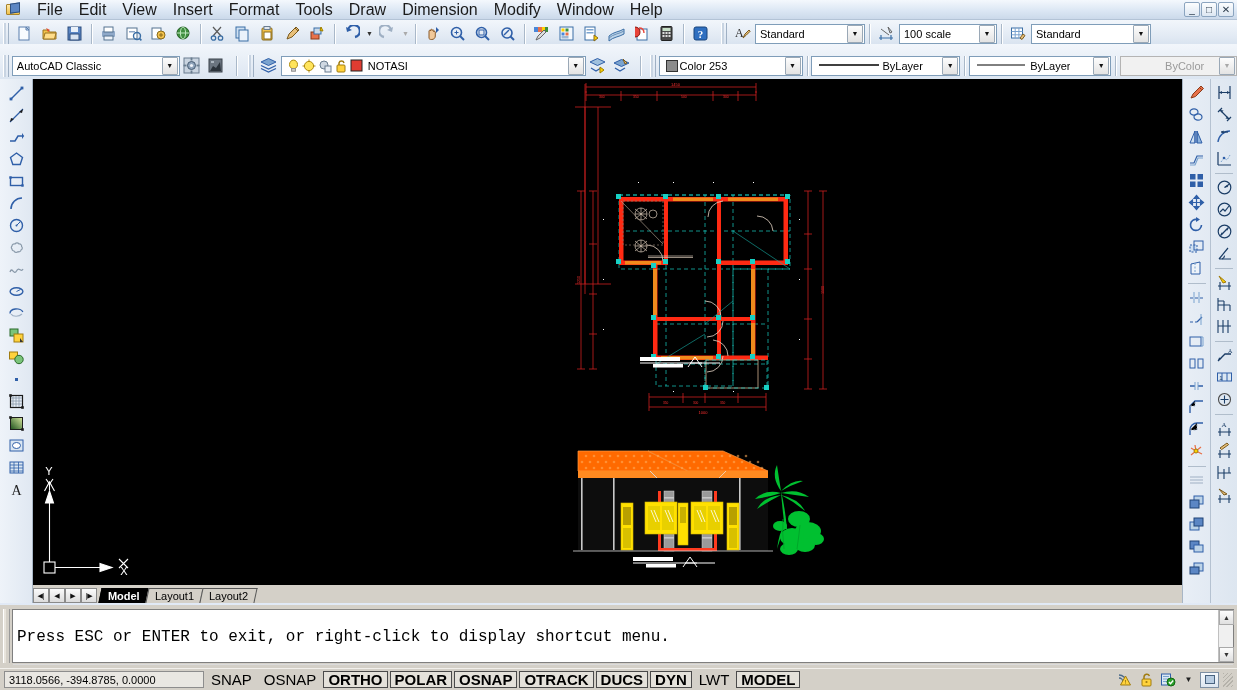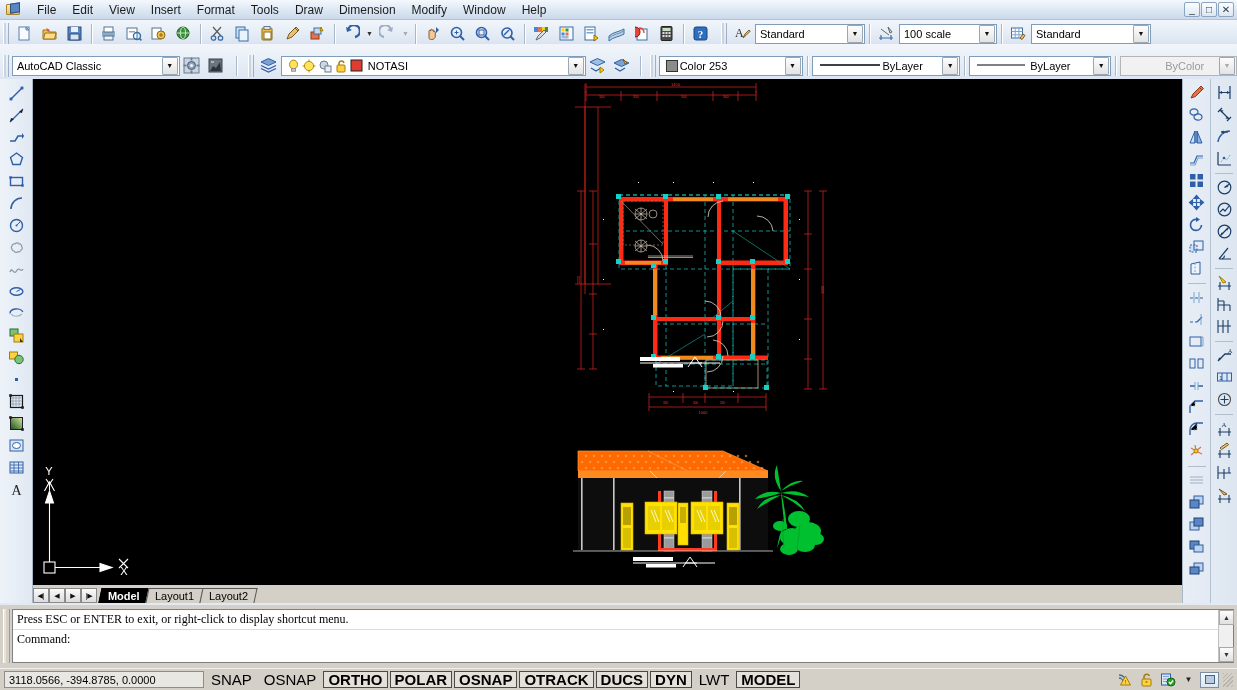--- a/index.html
+++ b/index.html
@@ -32,41 +32,41 @@
     background: linear-gradient(#ffe9a8, #f0c24a);
     border: 1px solid #a8832c; border-radius: 1px;
   }
   .foldericon:after {
     content: ""; position: absolute; left: 3px; top: -2px;
     width: 8px; height: 8px; background: #5b86c4;
     border: 1px solid #2d4f7f; transform: skewY(-8deg);
   }
   .menubar { display: flex; align-items: center; margin-left: 6px; }
   .menuitem {
-    padding: 2px 8px; font-size: 12px; color: #1b1b1b;
+    padding: 2px 8px; font-size: 16px; color: #1b1b1b;
     font-family: "Liberation Sans", sans-serif;
   }
   #winbtns { margin-left: auto; display: flex; gap: 1px; margin-right: 3px; }
   .winbtn {
     width: 16px; height: 15px;
     background: linear-gradient(#fcfdfe, #dde7f2);
     border: 1px solid #8ba4bf; border-radius: 2px;
     display: flex; align-items: center; justify-content: center;
     font-size: 10px; color: #2a3a4a; line-height: 1;
   }
 
   
   .tbrow {
     position: absolute; left: 0; width: 1237px;
     background: linear-gradient(#f2f6fb, #e2eaf4 60%, #d6e1ee);
     display: flex; align-items: center;
     border-bottom: 1px solid #b9c7d8;
   }
   #tbrow1 { top: 20px; height: 28px; }
-  #tbrow2 { top: 44px; height: 44px; border-bottom: 1px solid #8c9aa8; justify-content: flex-end; }
+  #tbrow2 { top: 44px; height: 44px; border-bottom: 1px solid #8c9aa8; }
   .grip {
     width: 6px; height: 22px; margin: 0 3px;
     border-left: 1px solid #fff; border-right: 1px solid #9fb0c4;
     box-shadow: inset 2px 0 0 #c8d4e2;
   }
   .sep { width: 1px; height: 20px; background: #a9b8c9; margin: 0 4px;
          box-shadow: 1px 0 0 #ffffff; }
   .tbtn {
     width: 23px; height: 23px; margin: 0 1px;
     display: flex; align-items: center; justify-content: center;
@@ -162,22 +162,22 @@
     width: 7px; height: 54px; margin-right: 2px;
     border-left: 1px solid #fff; border-right: 1px solid #9a9a9a;
     box-shadow: inset 2px 0 0 #e8e4dc;
   }
   #cmdtextwrap {
     flex: 1; height: 54px; background: #fff;
     border: 1px solid #7f7f7f; position: relative;
     display: flex; flex-direction: column;
   }
   .cmdline {
-    font-family: Liberation Serif, serif; font-size: 12px;
-    color: #000; padding: 2px 4px; white-space: nowrap;
+    font-family: Liberation Mono, monospace; font-size: 16px;
+    color: #000; padding: 2px 4px; white-space: nowrap; margin-top: 16px;
   }
   .cmdline.second { border-top: 1px solid #dcdcdc; }
   #cmdvscroll {
     position: absolute; right: 0; top: 0; width: 15px; height: 100%;
     background: #f0f0f0; border-left: 1px solid #c0c0c0;
     display: flex; flex-direction: column; justify-content: space-between;
   }
   .scrbtn {
     width: 15px; height: 15px;
     background: linear-gradient(#fcfcfc,#e0e0e0);

